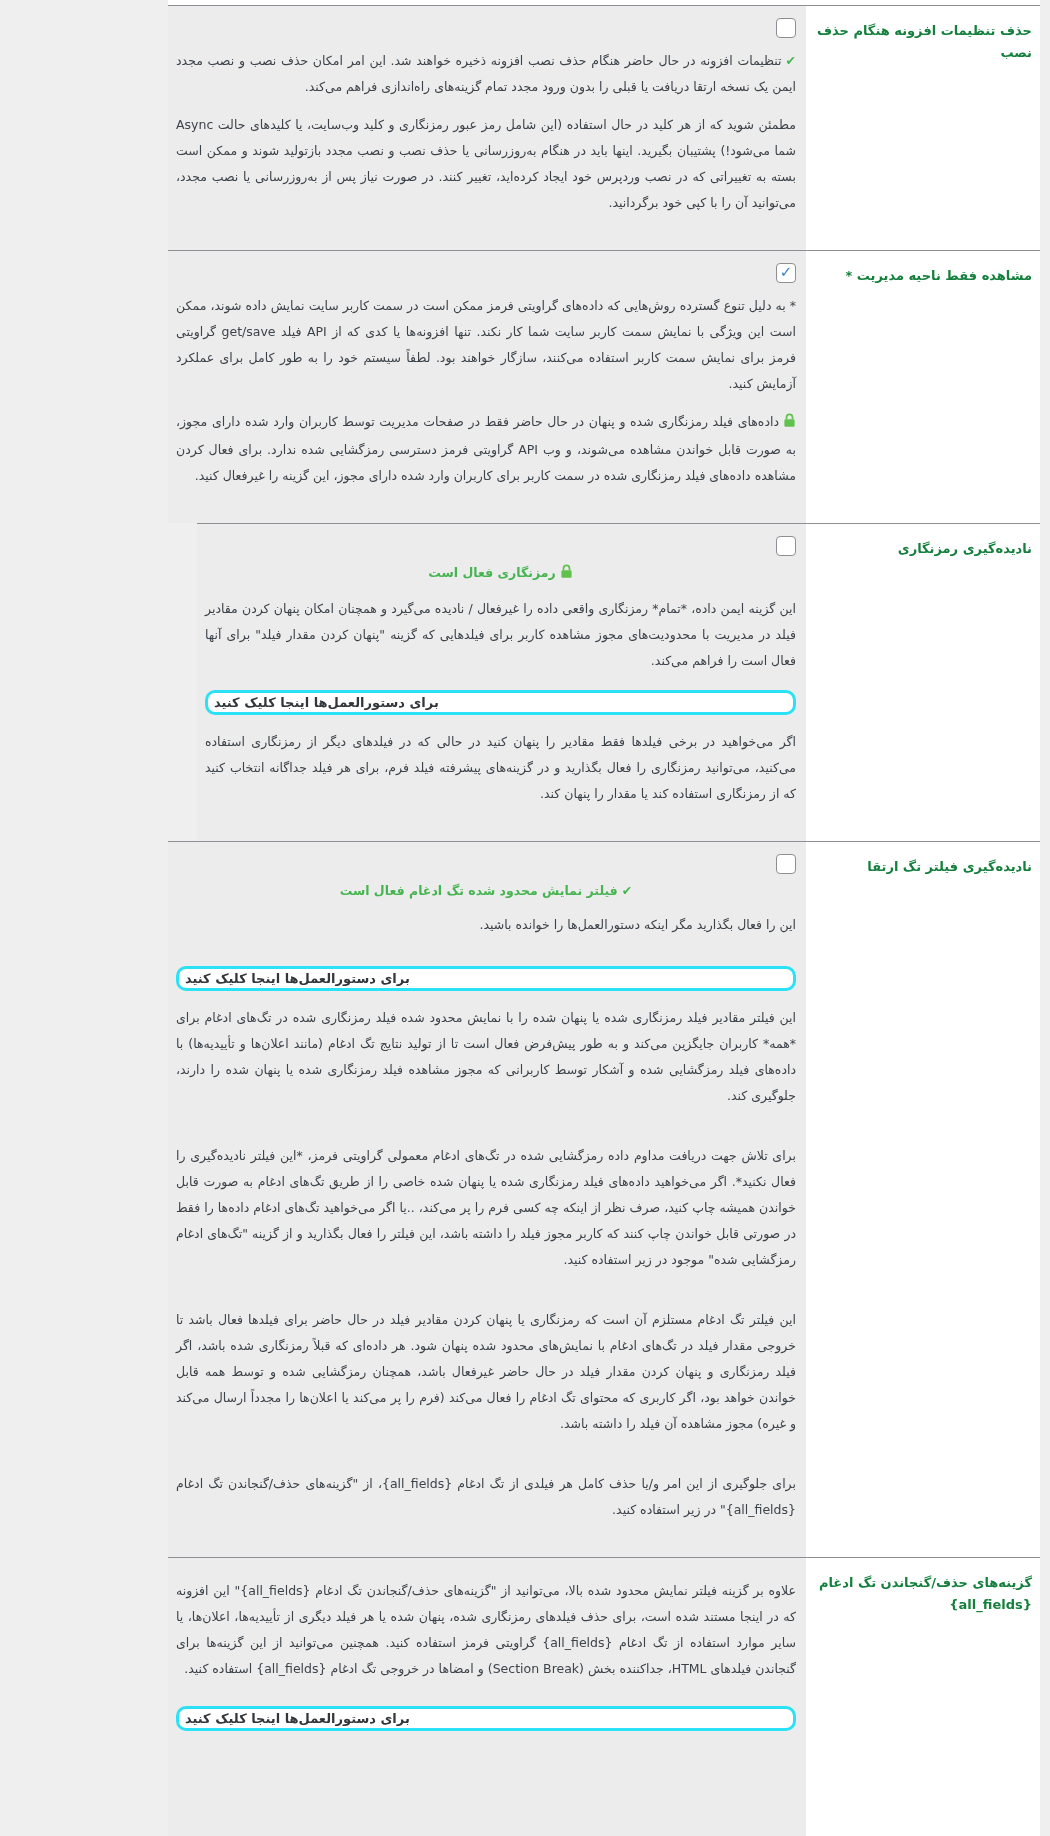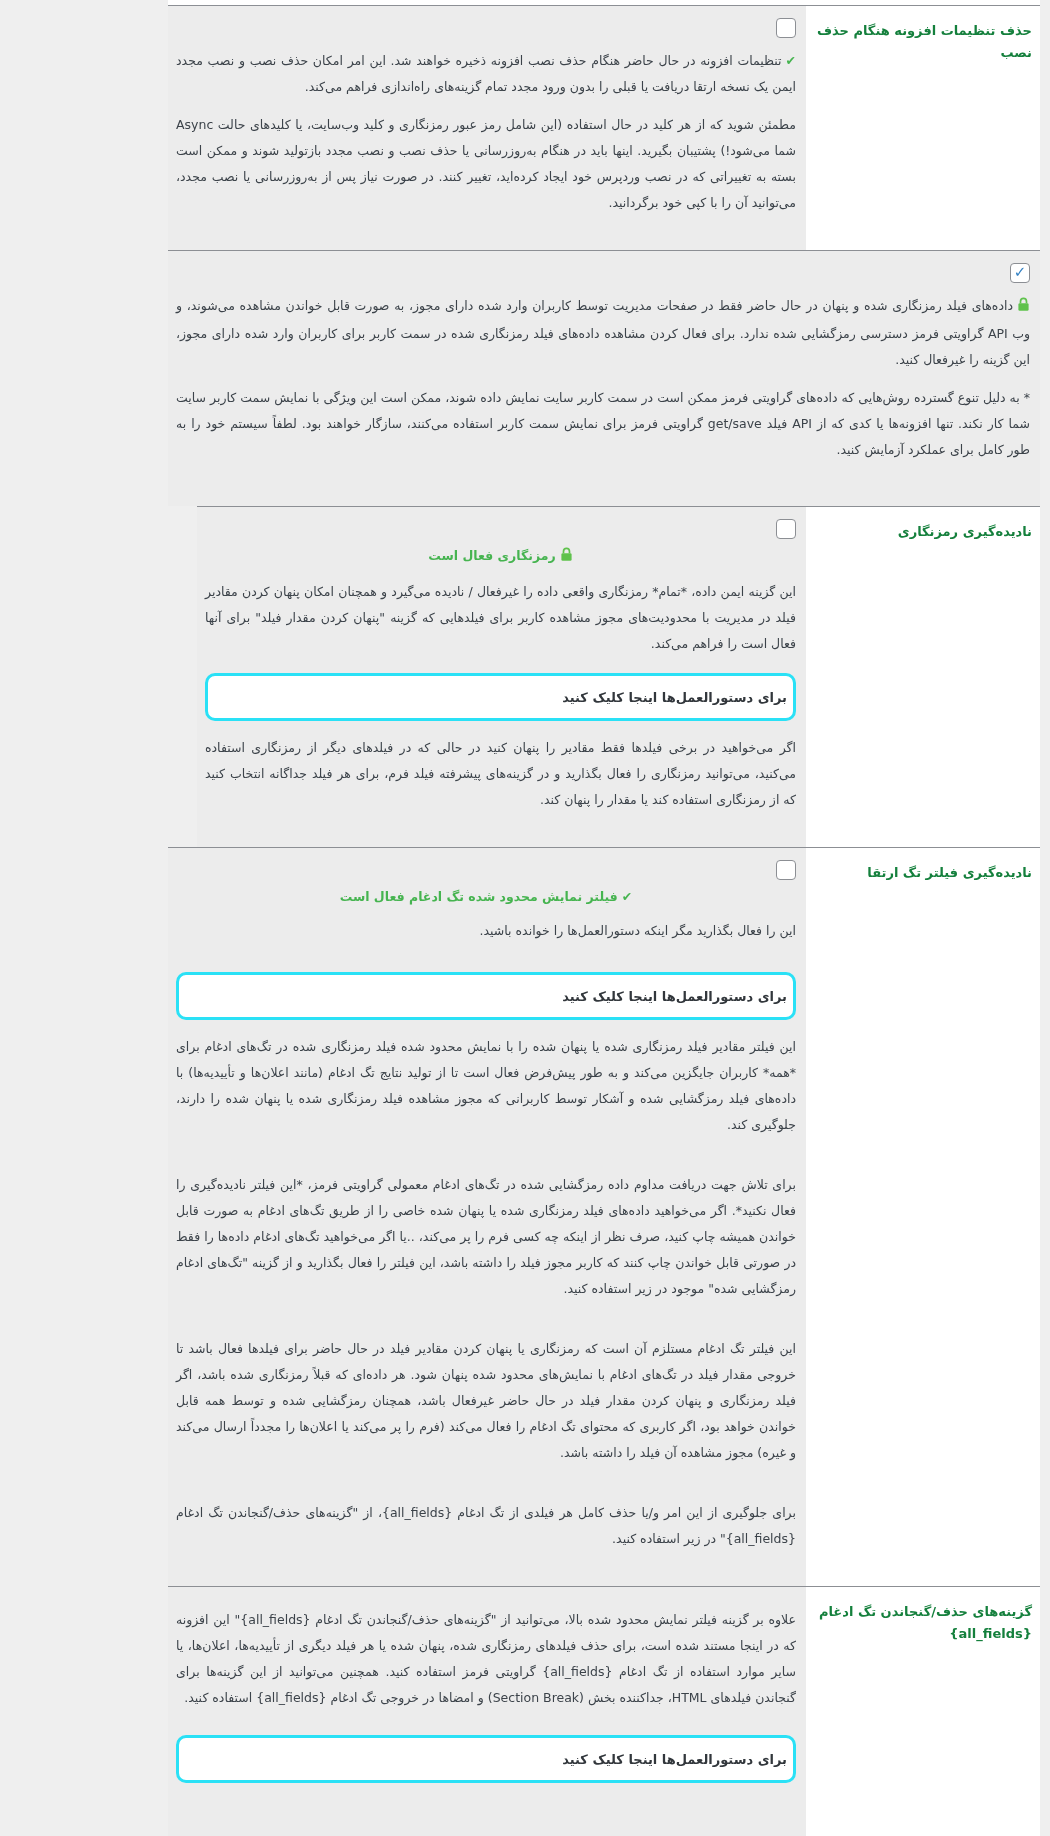--- a/index.html
+++ b/index.html
@@ -45,56 +45,57 @@
   .checkbox.checked::after { content:"✓"; }
   p.desc { margin:8px 0 12px 0; }
   p.desc.gap-after { margin-bottom:34px; }
   .ok-icon { color:var(--green,#46b450); font-weight:bold; margin-left:4px; }
   .lock-icon { margin-left:4px; vertical-align:-2px; }
   .status-line {
     color:var(--green,#46b450); font-weight:bold;
     margin:2px 0 6px 0; text-align:center;
   }
   .instr-button {
-    display:block; width:100%; height:48px; margin:16px 0 14px 0;
+    display:block; width:100%; height:25px; margin:16px 0 14px 0;
     background:#ffffff;
     border:3px solid var(--accent,#2ae1f6);
     border-radius:10px;
     font-family:"DejaVu Sans", sans-serif;
     font-size:13px; font-weight:bold; color:#32373c;
-    text-align:right; cursor:pointer;
+    text-align:left; cursor:pointer;
   }
 </style>
 </head>
 <body>
 
 <div class="settings-table">
   <div class="prev-row-sliver"></div>
 
   <div class="row" style="min-height:176px;">
     <div class="row-label">حذف تنظیمات افزونه هنگام حذف نصب</div>
     <div class="row-content">
       <div class="cb-line">
         <span class="checkbox"></span>
       </div>
       <p class="desc"><span class="ok-icon">✔</span><span>تنظیمات افزونه در حال حاضر هنگام حذف نصب افزونه ذخیره خواهند شد. این امر امکان حذف نصب و نصب مجدد ایمن یک نسخه ارتقا دریافت یا قبلی را بدون ورود مجدد تمام گزینه‌های راه‌اندازی فراهم می‌کند.</span></p>
       <p class="desc">مطمئن شوید که از هر کلید در حال استفاده (این شامل رمز عبور رمزنگاری و کلید وب‌سایت، یا کلیدهای حالت Async شما می‌شود!) پشتیبان بگیرید. اینها باید در هنگام به‌روزرسانی یا حذف نصب و نصب مجدد بازتولید شوند و ممکن است بسته به تغییراتی که در نصب وردپرس خود ایجاد کرده‌اید، تغییر کنند. در صورت نیاز پس از به‌روزرسانی یا نصب مجدد، می‌توانید آن را با کپی خود برگردانید.</p>
     </div>
   </div>
 
   <div class="row" style="min-height:256px;">
+    <div class="row-label">مشاهده فقط ناحیه مدیریت *</div>
     <div class="row-content">
       <div class="cb-line">
         <span class="checkbox checked"></span>
       </div>
+      <p class="desc">* به دلیل تنوع گسترده روش‌هایی که داده‌های گراویتی فرمز ممکن است در سمت کاربر سایت نمایش داده شوند، ممکن است این ویژگی با نمایش سمت کاربر سایت شما کار نکند. تنها افزونه‌ها یا کدی که از API فیلد get/save گراویتی فرمز برای نمایش سمت کاربر استفاده می‌کنند، سازگار خواهند بود. لطفاً سیستم خود را به طور کامل برای عملکرد آزمایش کنید.</p>
       <p class="desc"><span class="lock-icon"><svg width="13" height="15" viewBox="0 0 13 15">
               <path d="M3.5 6.2V4.4a3 3 0 0 1 6 0v1.8" fill="none" stroke="#5fc24c" stroke-width="1.7"></path>
               <rect x="1.4" y="6.2" width="10.2" height="7.6" rx="1.3" fill="#5fc24c"></rect>
             </svg></span><span>داده‌های فیلد رمزنگاری شده و پنهان در حال حاضر فقط در صفحات مدیریت توسط کاربران وارد شده دارای مجوز، به صورت قابل خواندن مشاهده می‌شوند، و وب API گراویتی فرمز دسترسی رمزگشایی شده ندارد. برای فعال کردن مشاهده داده‌های فیلد رمزنگاری شده در سمت کاربر برای کاربران وارد شده دارای مجوز، این گزینه را غیرفعال کنید.</span></p>
-      <p class="desc">* به دلیل تنوع گسترده روش‌هایی که داده‌های گراویتی فرمز ممکن است در سمت کاربر سایت نمایش داده شوند، ممکن است این ویژگی با نمایش سمت کاربر سایت شما کار نکند. تنها افزونه‌ها یا کدی که از API فیلد get/save گراویتی فرمز برای نمایش سمت کاربر استفاده می‌کنند، سازگار خواهند بود. لطفاً سیستم خود را به طور کامل برای عملکرد آزمایش کنید.</p>
     </div>
   </div>
 
   <div class="row" style="min-height:310px;margin-left:29px;">
     <div class="row-label">نادیده‌گیری رمزنگاری</div>
     <div class="row-content">
       <div class="cb-line">
         <span class="checkbox"></span>
       </div>
       <div class="status-line"><span class="lock-icon"><svg width="13" height="15" viewBox="0 0 13 15">

